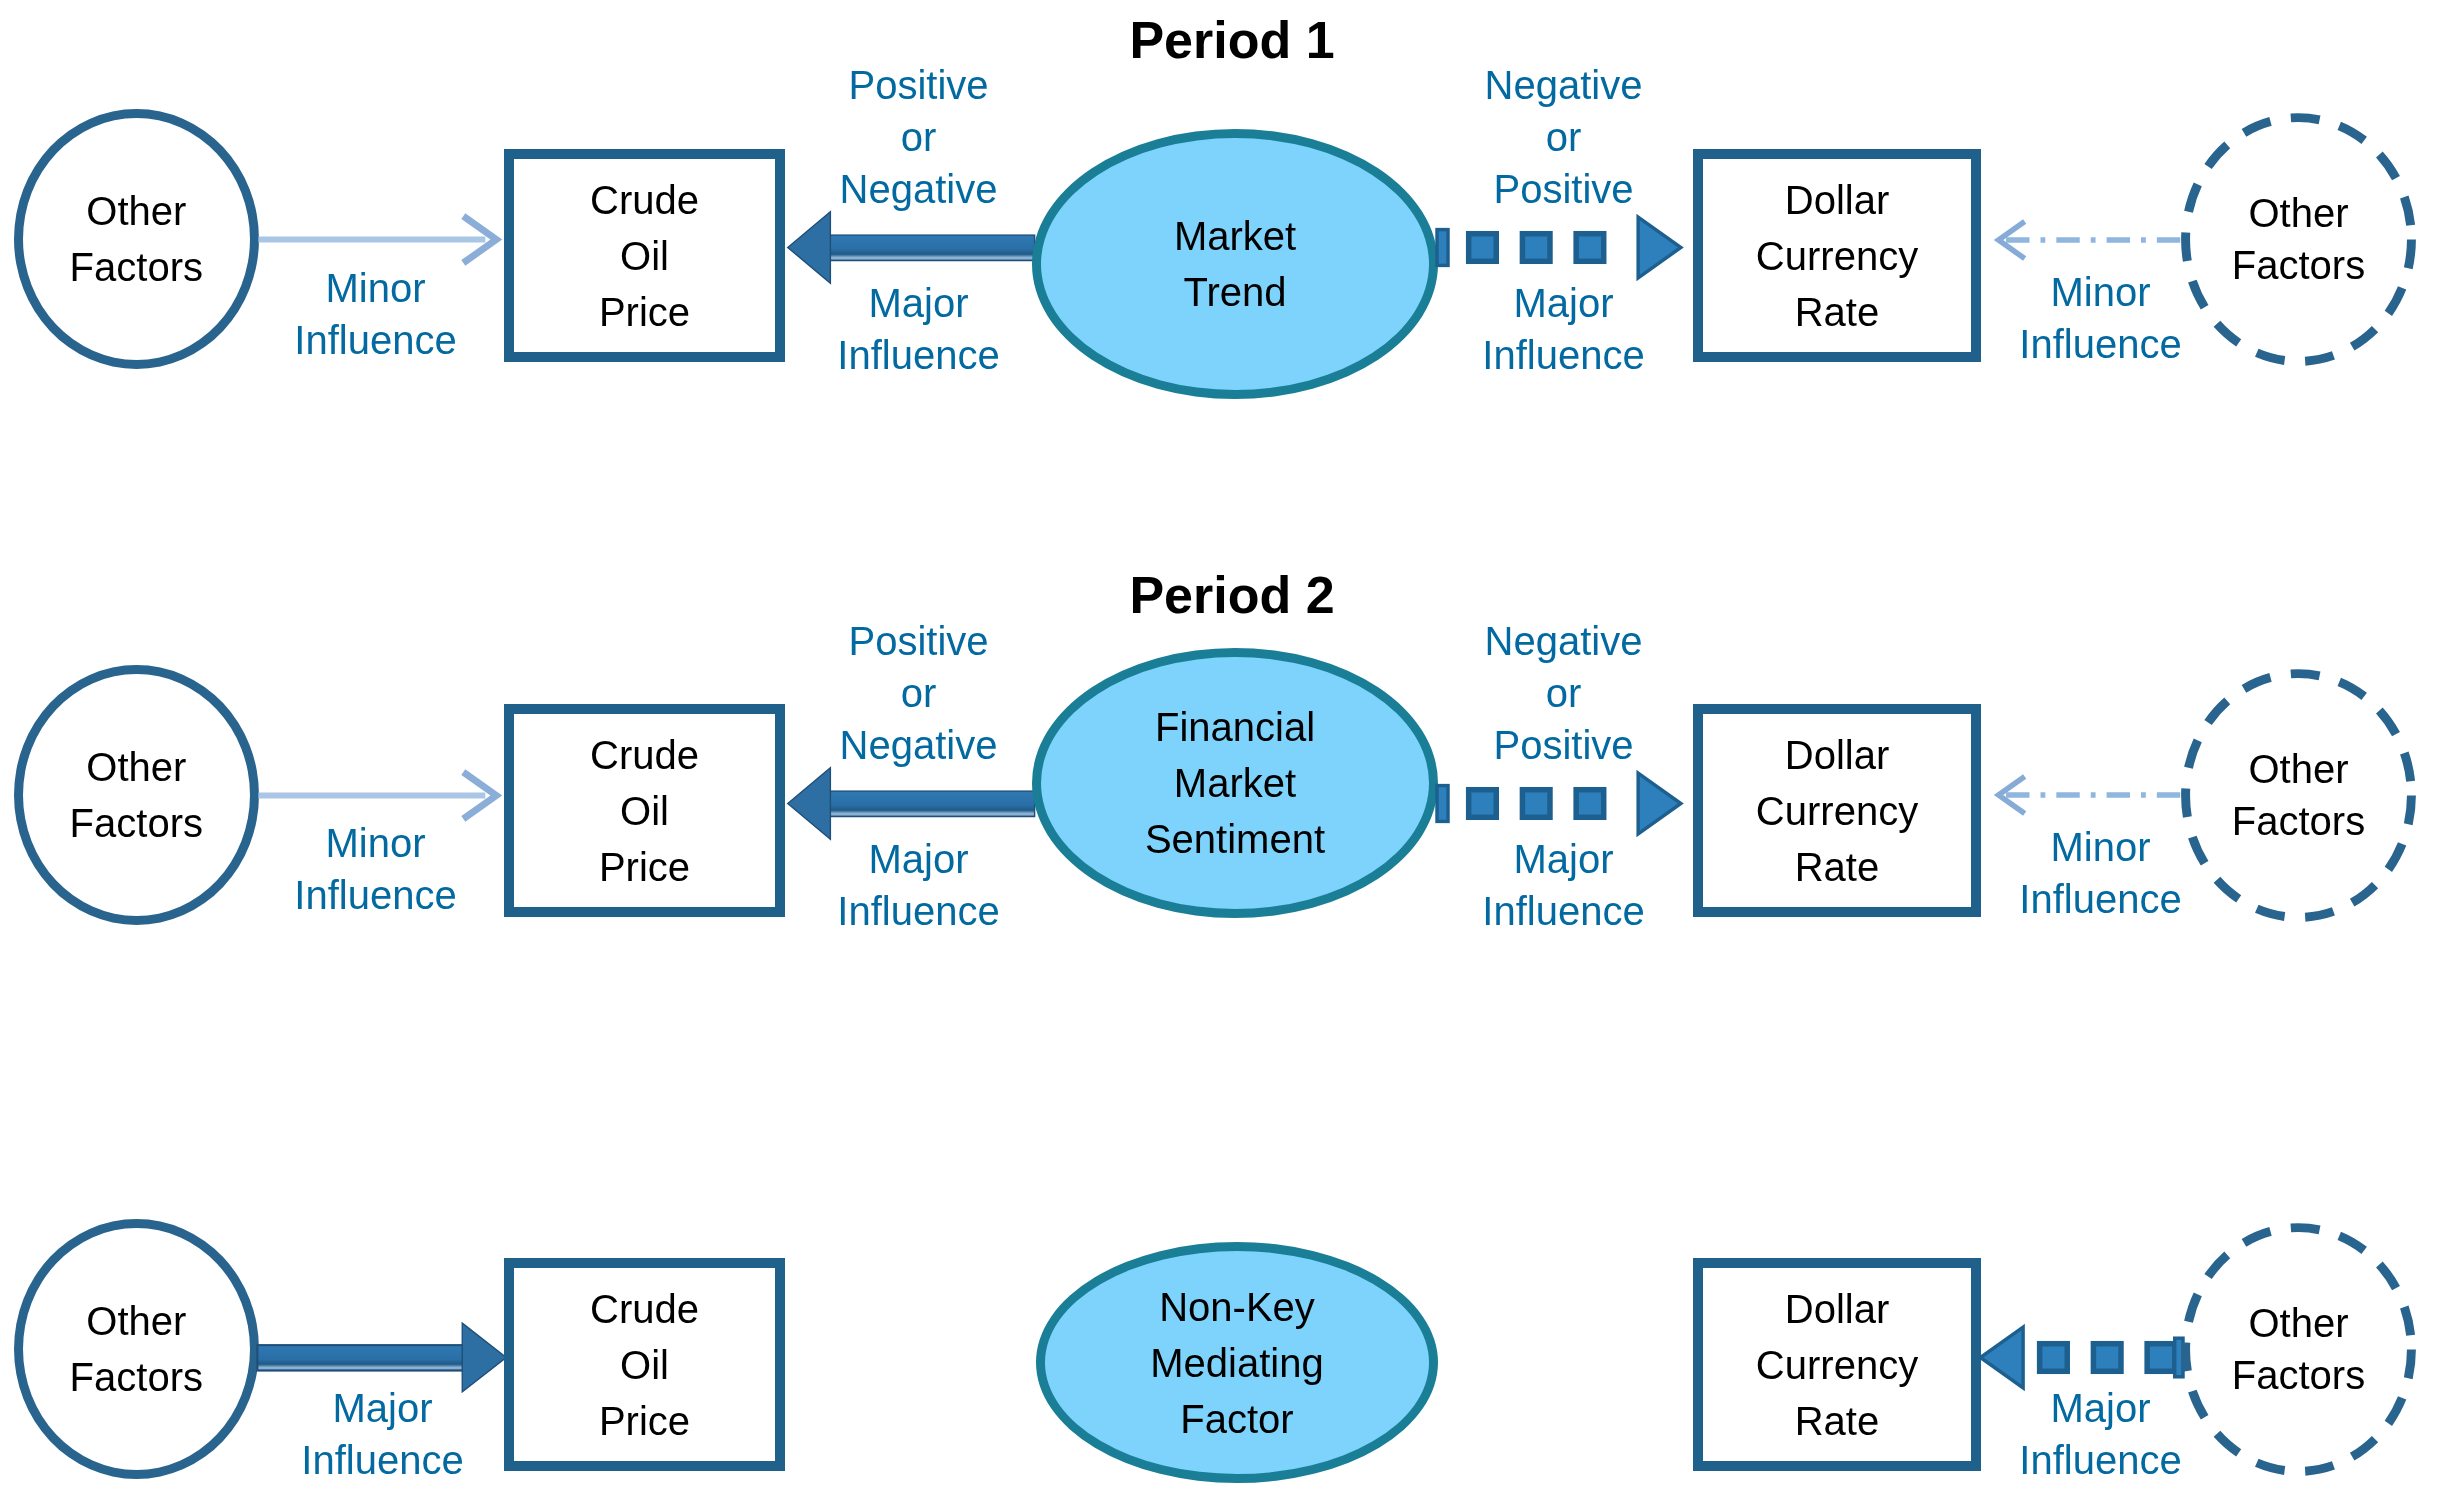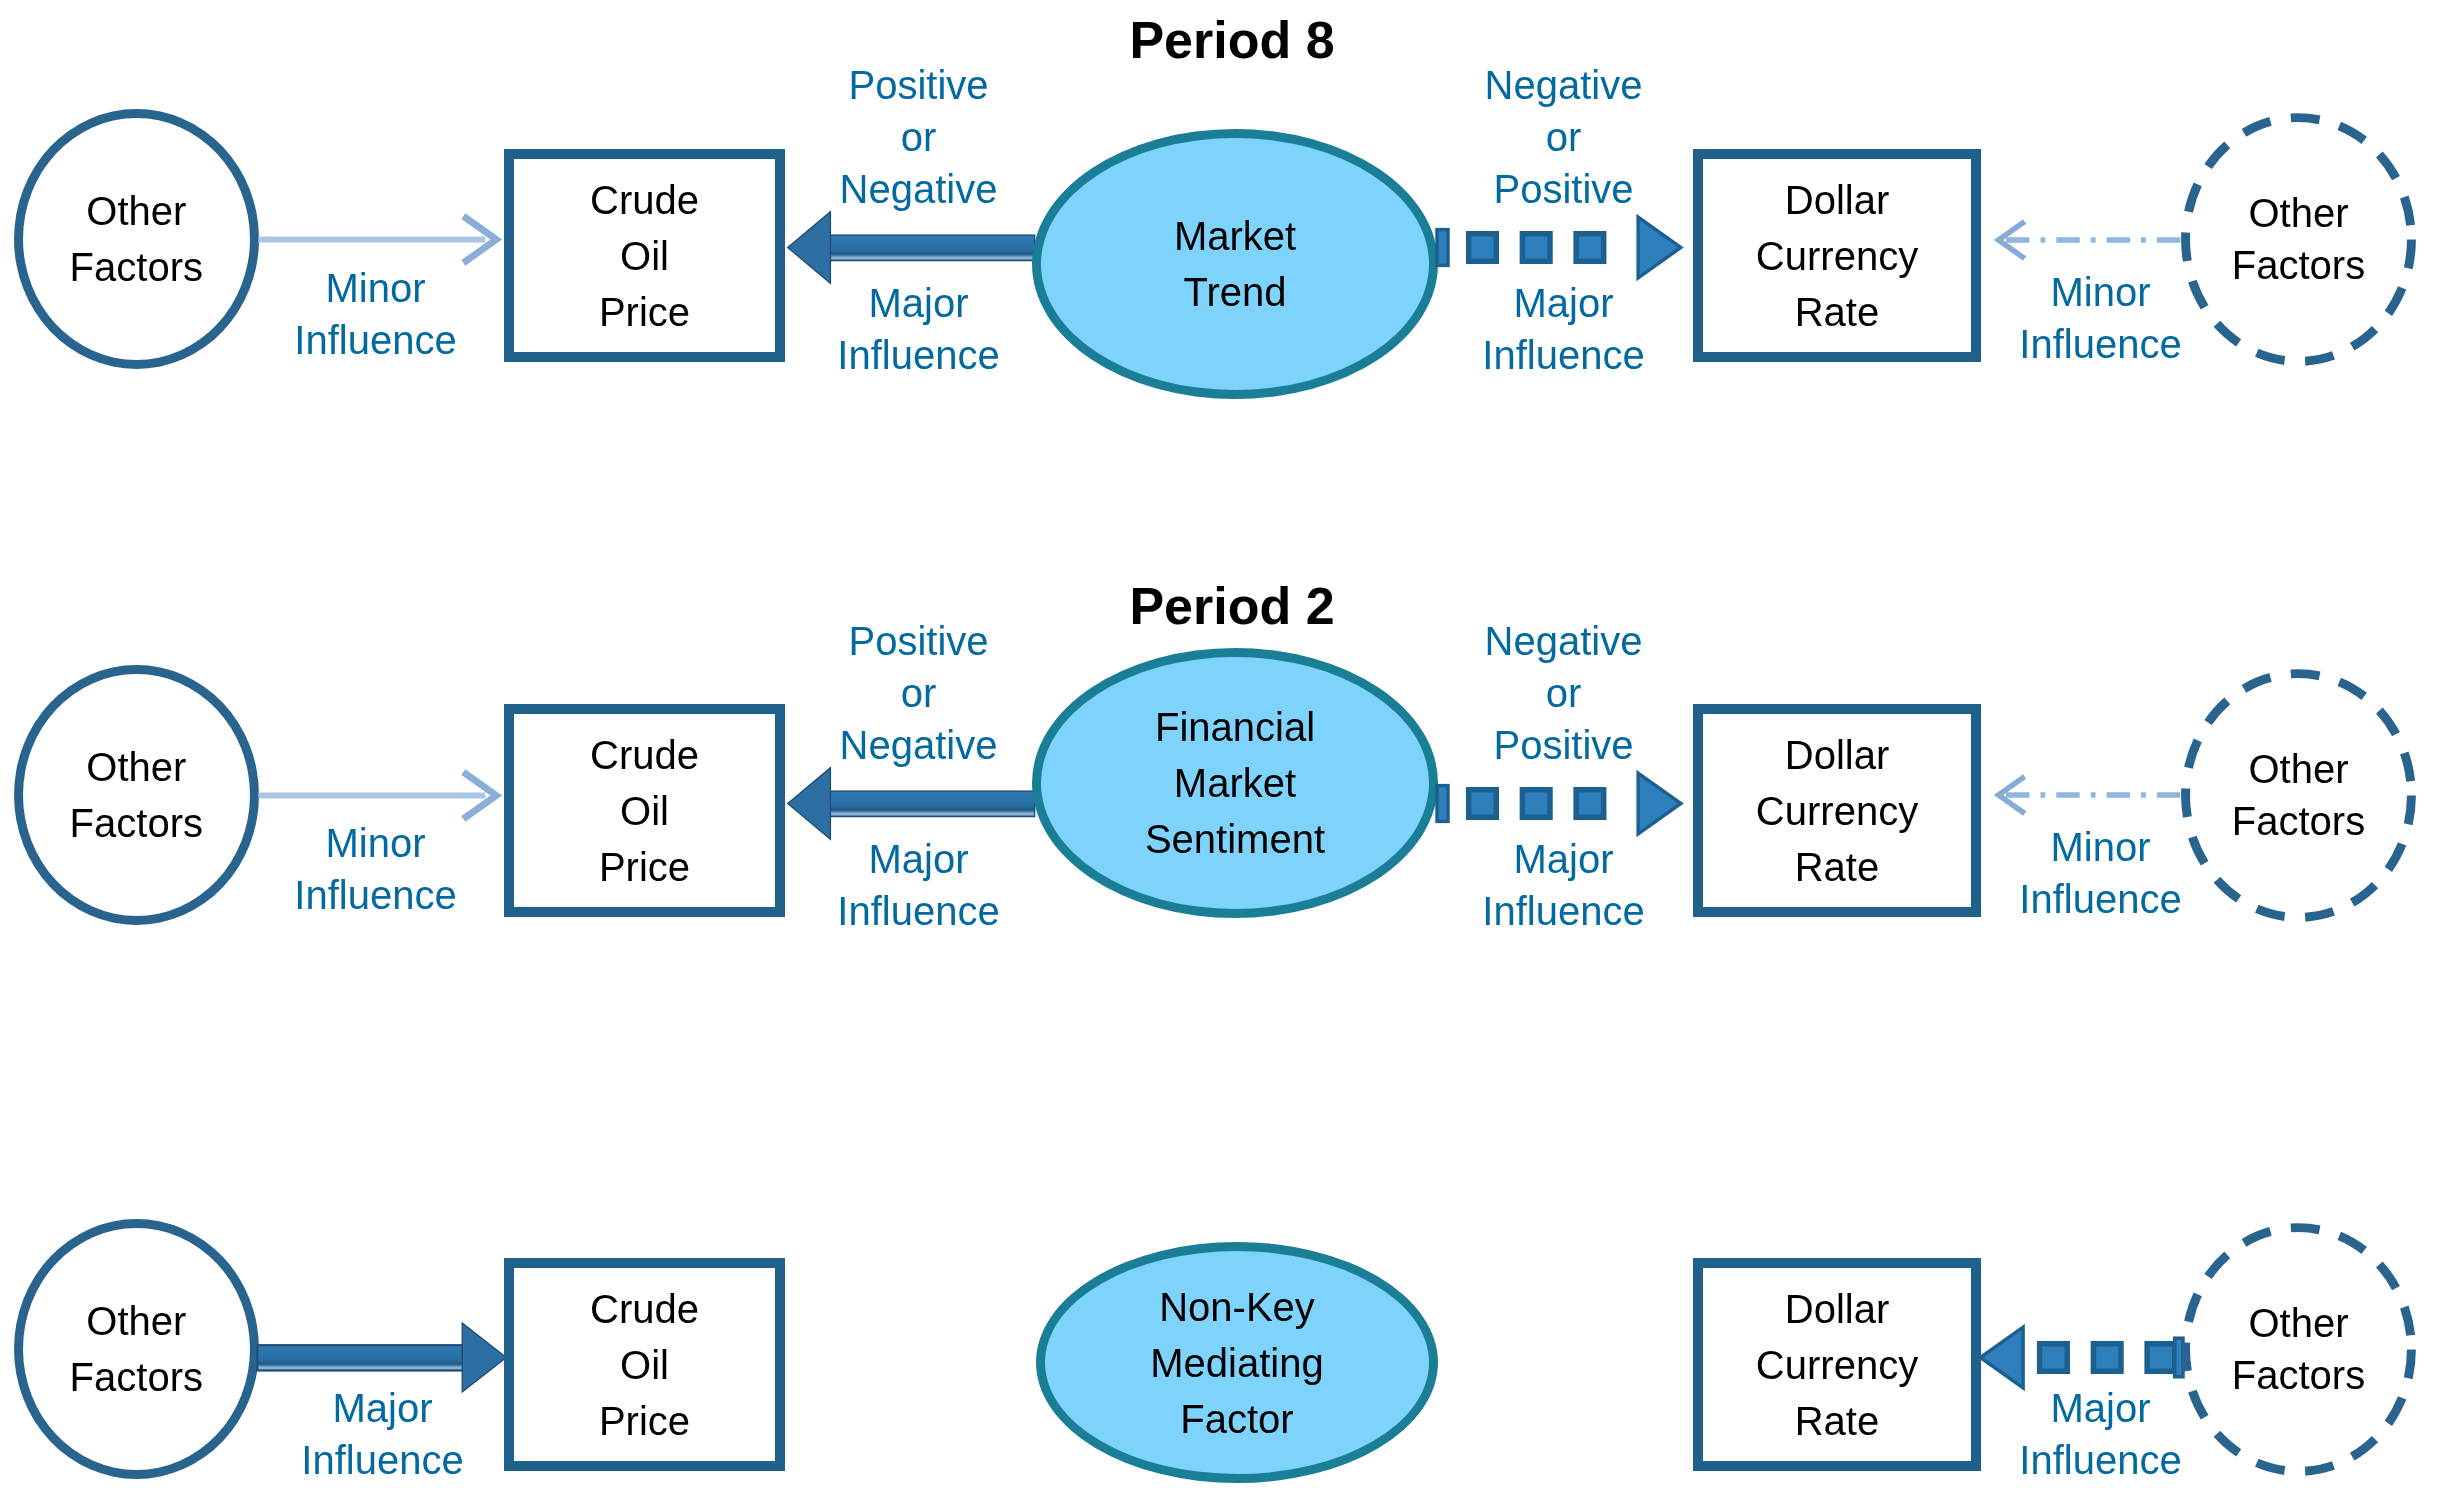--- a/index.html
+++ b/index.html
@@ -27,21 +27,21 @@
       <linearGradient id="g-shaft" x1="0" y1="0" x2="0" y2="1">
         <stop offset="0" stop-color="#2F79B3"></stop>
         <stop offset="0.55" stop-color="#2A6FA6"></stop>
         <stop offset="0.75" stop-color="#1F5A88"></stop>
         <stop offset="0.9" stop-color="#9FC0DE"></stop>
         <stop offset="1" stop-color="#366F9F"></stop>
       </linearGradient>
     </defs>
   </svg>
 
-  <div class="abs title" style="left:991px;top:9.6px;width:482px;">Period 8</div>
+  <div class="abs title" style="left:991px;top:9.6px;width:482px;">Period 1</div>
 
   <div class="abs node circle" style="left:13.8px;top:109px;width:245px;height:260px;">Other
 Factors</div>
 
   <svg class="abs" style="left:257px;top:198px;" width="251" height="83" viewBox="0 0 365 120">
     <line x1="2" y1="60" x2="332" y2="60" stroke="#A9C6E6" stroke-width="9"></line>
     <polyline points="300,26 348,60 300,94" fill="none" stroke="#8AAED8" stroke-width="10"></polyline>
   </svg>
   <div class="abs lbl" style="left:255px;top:262px;width:241px;">Minor
 Influence</div>
@@ -86,21 +86,21 @@
   </svg>
   <div class="abs lbl" style="left:1980px;top:266px;width:241px;">Minor
 Influence</div>
 
   <svg class="abs" style="left:2178px;top:110px;" width="241" height="259" viewBox="0 0 350 376">
     <ellipse cx="175" cy="188" rx="164" ry="177" fill="#ffffff" stroke="#29648F" stroke-width="13" stroke-dasharray="42 30"></ellipse>
   </svg>
   <div class="abs ghost-text" style="left:2178px;top:184px;width:241px;height:110px;">Other
 Factors</div>
 
-  <div class="abs title" style="left:991px;top:565px;width:482px;margin-top:11px;">Period 2</div>
+  <div class="abs title" style="left:991px;top:565px;width:482px;">Period 2</div>
 
   <div class="abs node circle" style="left:13.8px;top:665px;width:245px;height:260px;">Other
 Factors</div>
 
   <svg class="abs" style="left:257px;top:754px;" width="251" height="83" viewBox="0 0 365 120">
     <line x1="2" y1="60" x2="332" y2="60" stroke="#A9C6E6" stroke-width="9"></line>
     <polyline points="300,26 348,60 300,94" fill="none" stroke="#8AAED8" stroke-width="10"></polyline>
   </svg>
   <div class="abs lbl" style="left:255px;top:817px;width:241px;">Minor
 Influence</div>

